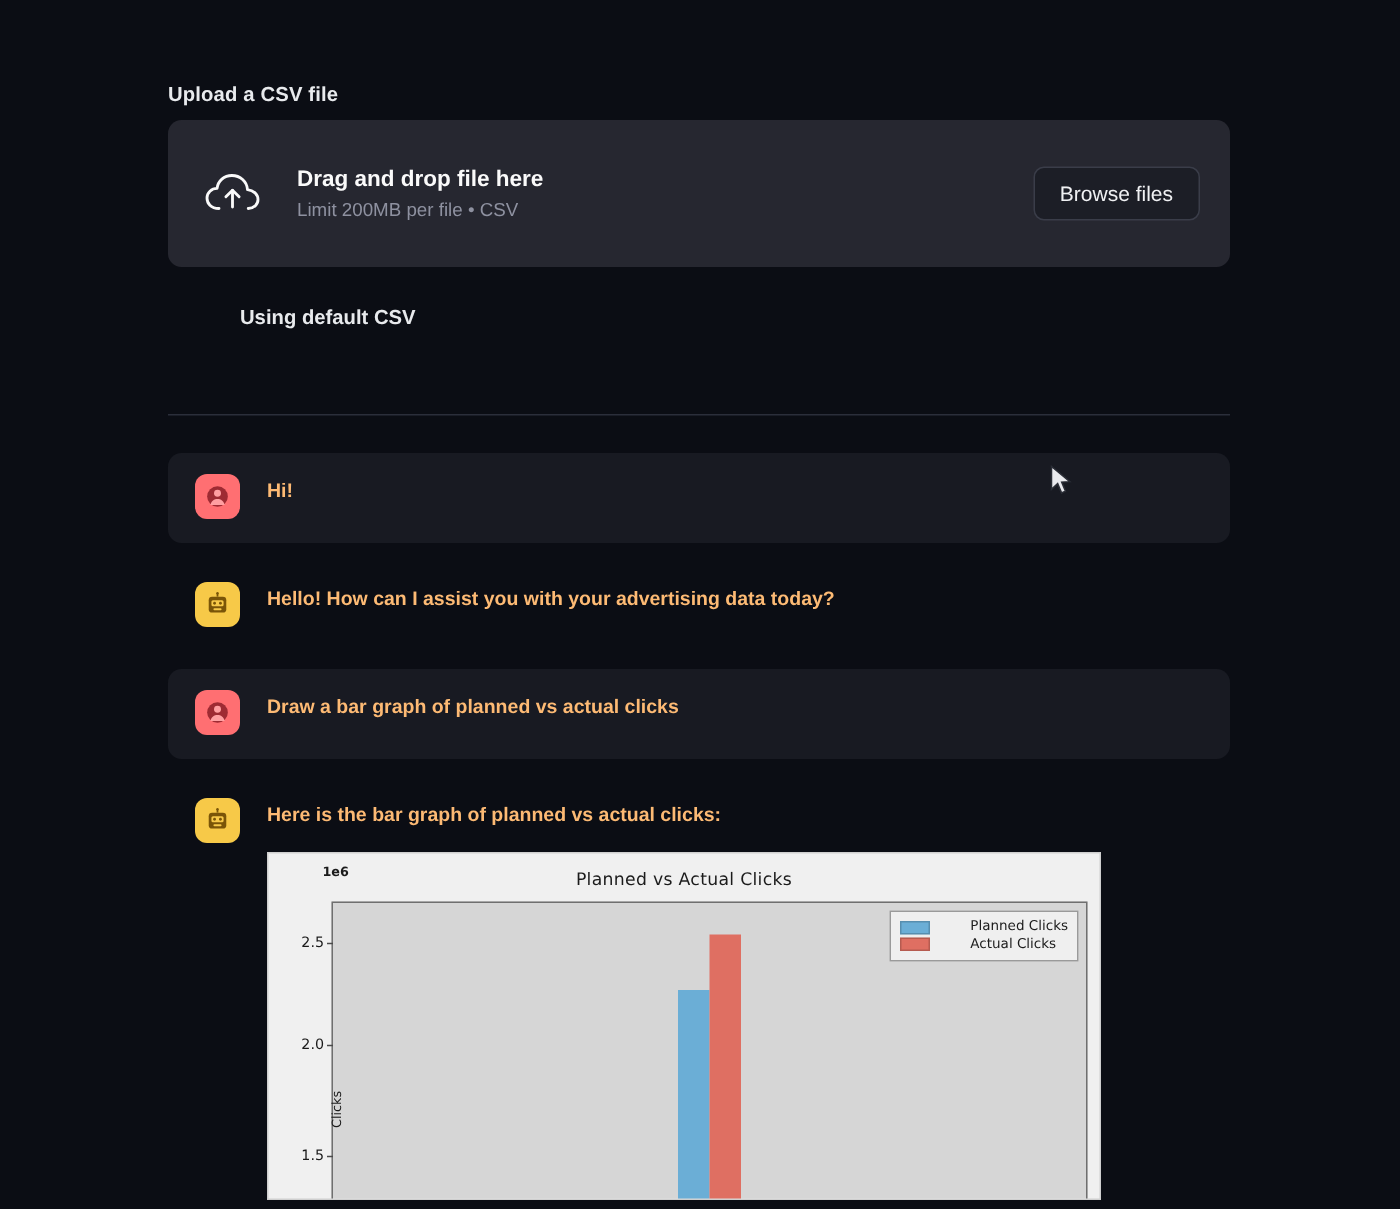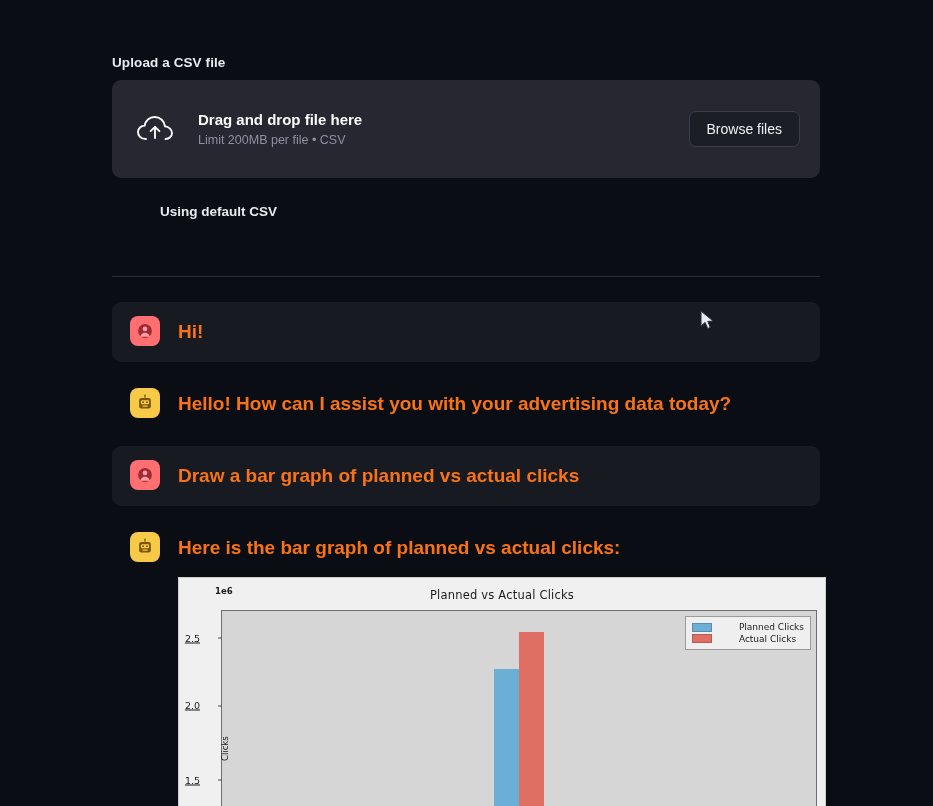--- a/index.html
+++ b/index.html
@@ -120,30 +120,30 @@
     align-items: center;
     justify-content: center;
     margin-top: -2px;
   }
   .avatar.user-av { background: #ff6f72; }
   .avatar.bot-av  { background: #f7c948; }
 
   .msg-body { margin-left: 18px; flex: 1 1 auto; min-width: 0; }
 
   .msg-text {
-    font-size: 19px;
-    font-weight: 700;
-    color: #f97316;
+    font-size: 13px;
+    font-weight: 700;
+    color: #fdba74;
     line-height: 1.45;
   }
 
   
   .chart-wrap {
     margin-top: 15px;
-    width: 648px;
+    width: 556px;
     background: #f0f0f0;
     border: 1px solid #cfcfcf;
     padding: 8px 10px 0 10px;
     position: relative;
     height: 232px;
     overflow: hidden;
   }
 
   .chart-title {
     text-align: center;
@@ -186,23 +186,22 @@
     white-space: nowrap;
   }
 
   .ytick {
     position: absolute;
     right: 100%;
     transform: translateY(-50%);
     font-size: 9.5px;
     color: #1b1b1b;
     font-family: "DejaVu Sans", sans-serif;
-    padding-right: 22px;
+    padding-right: 6px;
     white-space: nowrap;
-    text-decoration: underline;
   }
   .ytick::after {
     content: "";
     position: absolute;
     right: 0;
     top: 50%;
     width: 4px;
     height: 1px;
     background: #4a4a4a;
   }

